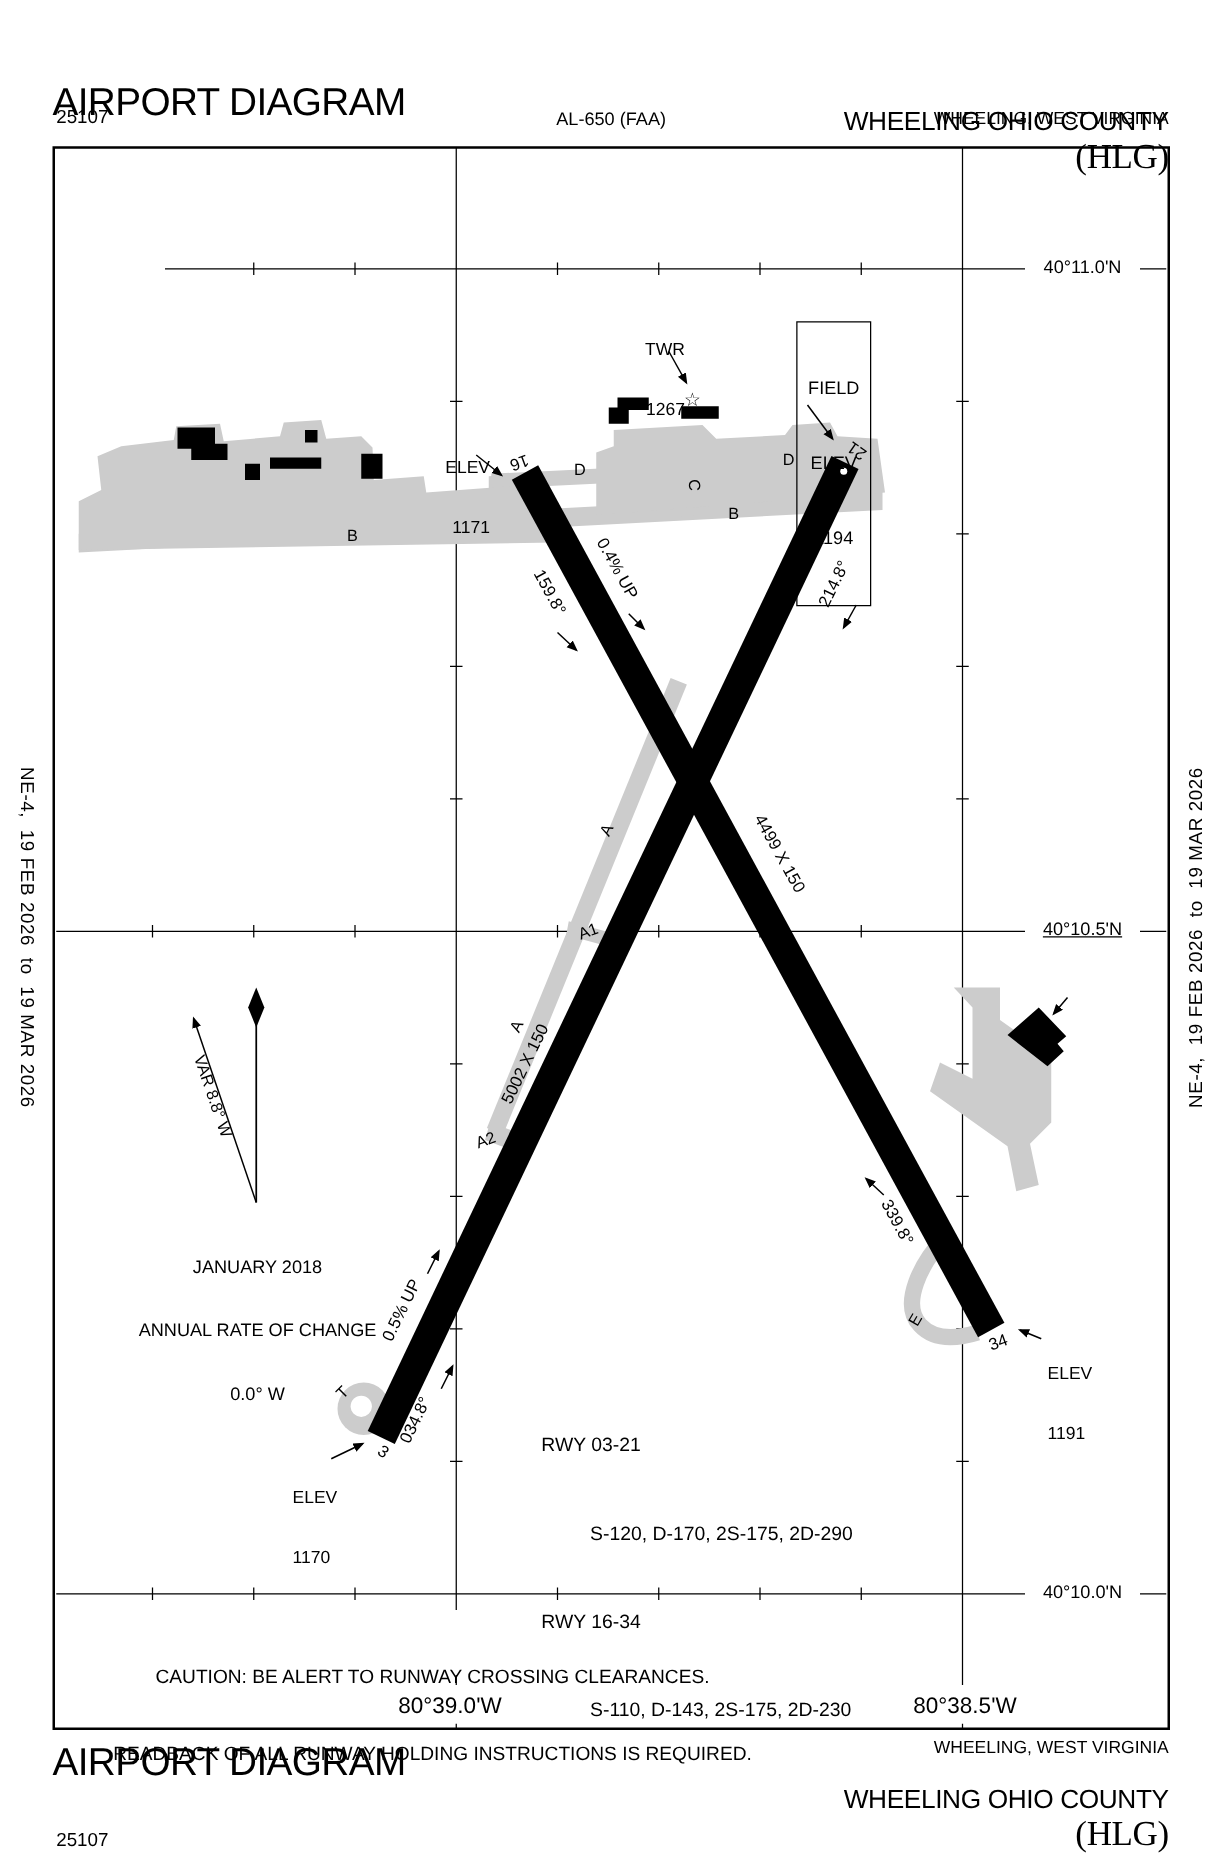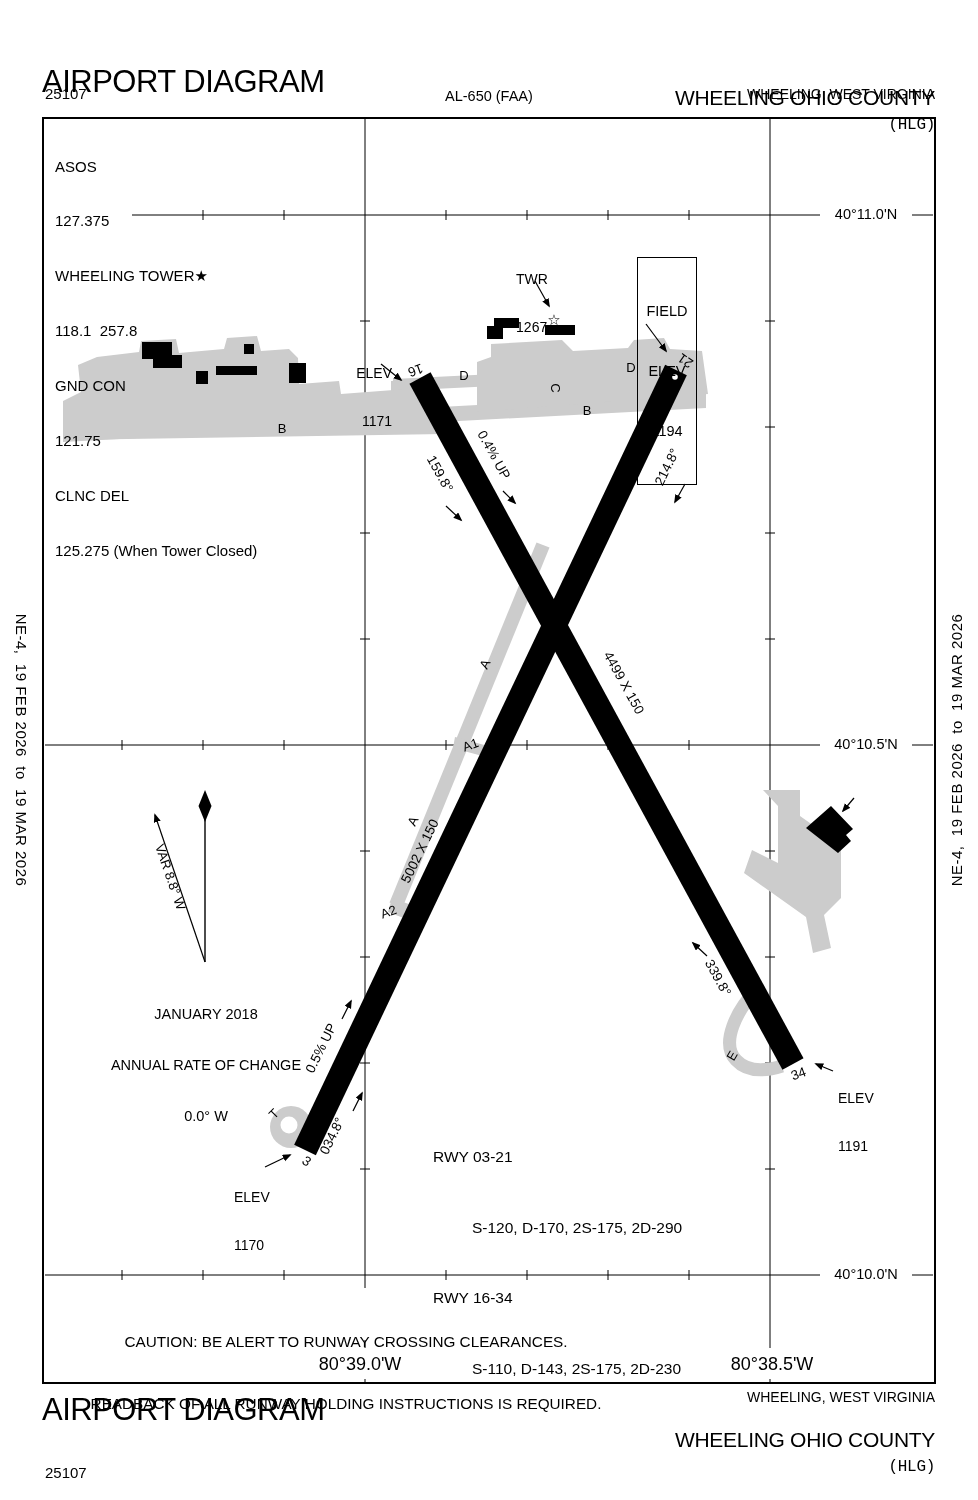--- a/index.html
+++ b/index.html
@@ -1,25 +1,25 @@
 <!DOCTYPE html>
 <html><head>
 <meta charset="utf-8">
 <style>
   html,body{margin:0;padding:0;background:#fff;}
   .page{position:relative;width:978px;height:1500px;background:#fff;overflow:hidden;
         font-family:"Liberation Sans",sans-serif;color:#000;}
   .page svg{position:absolute;left:0;top:0;}
   .lbl{position:absolute;white-space:pre;line-height:1.15;}
-  .ctr{transform:translateX(-50%);text-align:left;}
+  .ctr{transform:translateX(-50%);text-align:right;}
   .rt{text-align:right;}
   .big-title{font-size:31px;letter-spacing:-0.5px;}
   .code{font-size:15px;margin-top:36px;}
   .apt-name{font-size:21px;letter-spacing:-0.3px;}
-  .serif{font-family:Liberation Mono, monospace;font-size:16px;}
+  .serif{font-family:Liberation Serif, serif;font-size:28px;}
   .city{font-size:14px;}
   .proc{font-size:14.5px;}
   .comm{font-size:15px;line-height:18.3px;white-space:pre;}
   .sm{font-size:14px;}
   .smc{font-size:14.5px;}
   .latlbl{font-size:14.5px;background:#fff;padding:0 4px;}
   .lonlbl{font-size:18px;}
   .fieldbox{border:1.5px solid #000;width:58px;padding:3px 0;text-align:center;
             font-size:14.5px;line-height:20px;}
   .cau{font-size:15.3px;line-height:20.5px;text-align:center;}
@@ -149,30 +149,20 @@
 
   <div class="lbl code" style="left:45px;top:49px;">25107</div>
   <div class="lbl big-title" style="left:42px;top:64px;">AIRPORT DIAGRAM</div>
   <div class="lbl proc" style="left:445px;top:88px;">AL-650 (FAA)</div>
   <div class="lbl apt-name rt" style="right:43px;top:62px;">
     <span>WHEELING OHIO COUNTY</span>
     <span class="serif">(HLG)</span>
   </div>
   <div class="lbl city rt" style="right:43px;top:86px;">WHEELING, WEST VIRGINIA</div>
 
-  <div class="lbl comm" style="left:55px;top:121px;">
-    <div>ASOS</div>
-    <div>127.375</div>
-    <div>WHEELING TOWER★</div>
-    <div>118.1  257.8</div>
-    <div>GND CON</div>
-    <div>121.75</div>
-    <div>CLNC DEL</div>
-    <div>125.275 (When Tower Closed)</div>
-  </div>
 
   <div class="lbl sm ctr" style="left:532px;top:239px;">
     <div>TWR</div>
     <div>1267</div>
   </div>
   <div class="lbl fieldbox" style="left:637px;top:257px;">
     <div>FIELD</div>
     <div>ELEV</div>
     <div>1194</div>
   </div>
@@ -185,21 +175,21 @@
     <div>ELEV</div>
     <div>1170</div>
   </div>
   <div class="lbl sm" style="left:838px;top:1058px;">
     <div>ELEV</div>
     <div>1191</div>
   </div>
 
 
   <div class="lbl latlbl ctr" style="left:866px;top:206px;">40°11.0'N</div>
-  <div class="lbl latlbl ctr" style="left:866px;top:736px;">40°10.5'N</div>
+  <div class="lbl latlbl ctr" style="left:866px;top:736px;text-decoration:underline;">40°10.5'N</div>
   <div class="lbl latlbl ctr" style="left:866px;top:1266px;">40°10.0'N</div>
   <div class="lbl lonlbl ctr" style="left:360px;top:1354px;">80°39.0'W</div>
   <div class="lbl lonlbl ctr" style="left:772px;top:1354px;">80°38.5'W</div>
 
   <div class="lbl jan ctr" style="left:206px;top:972px;">
     <div>JANUARY 2018</div>
     <div>ANNUAL RATE OF CHANGE</div>
     <div>0.0° W</div>
   </div>
 

